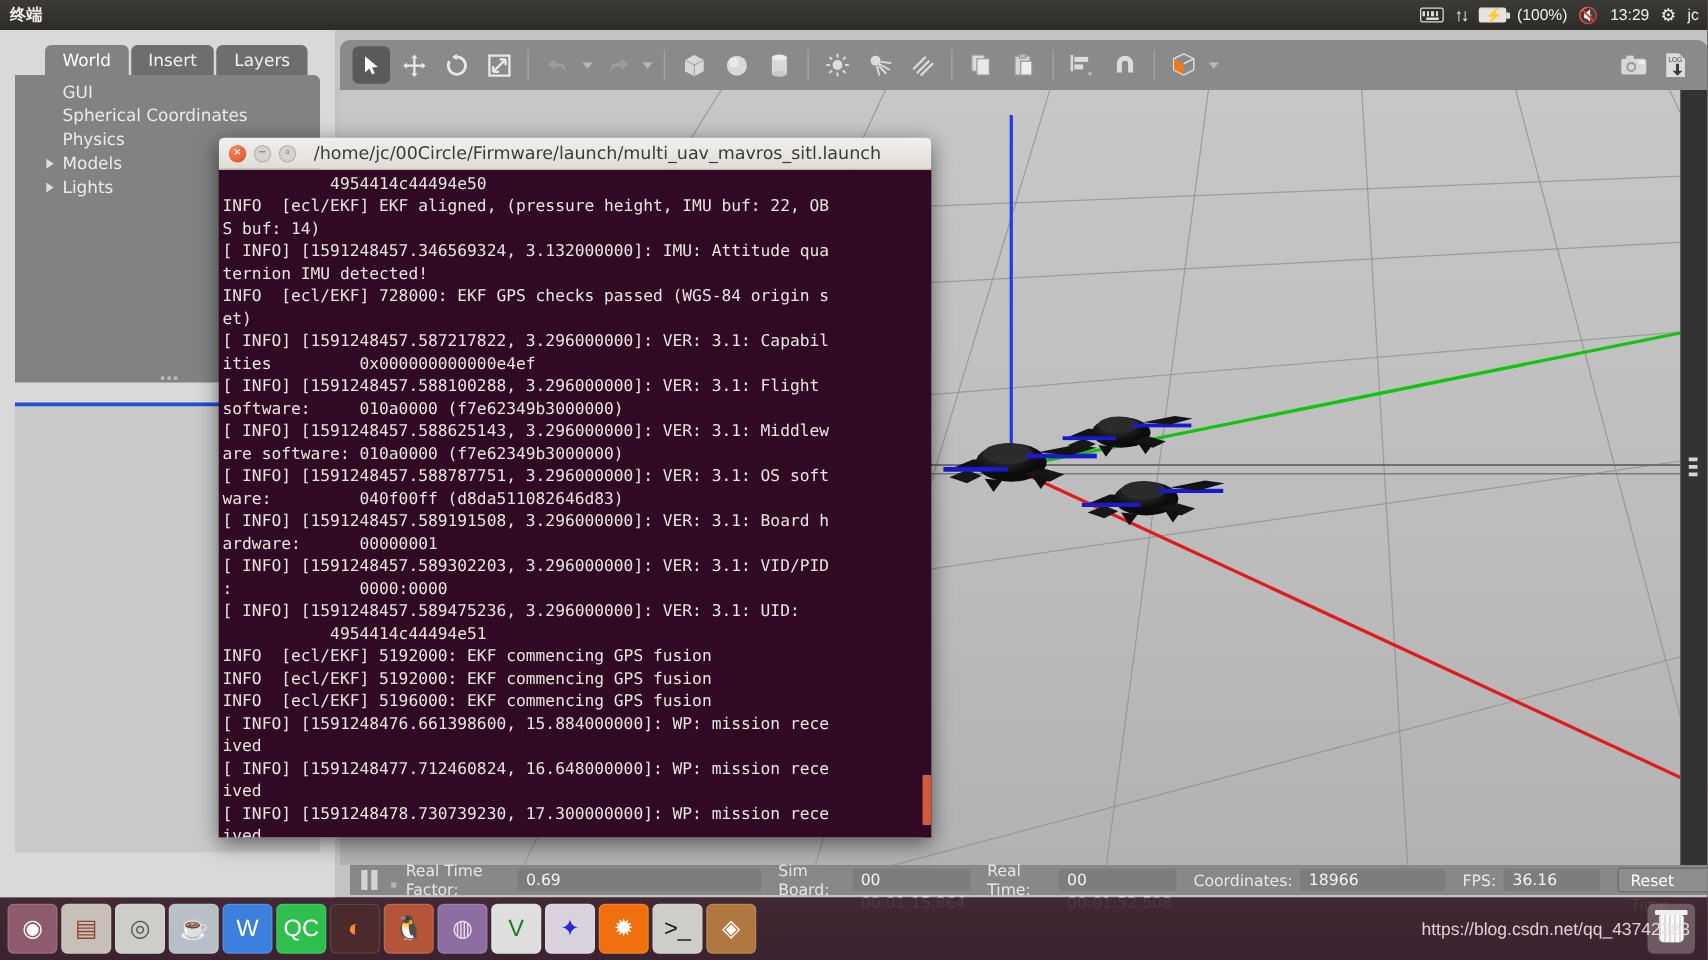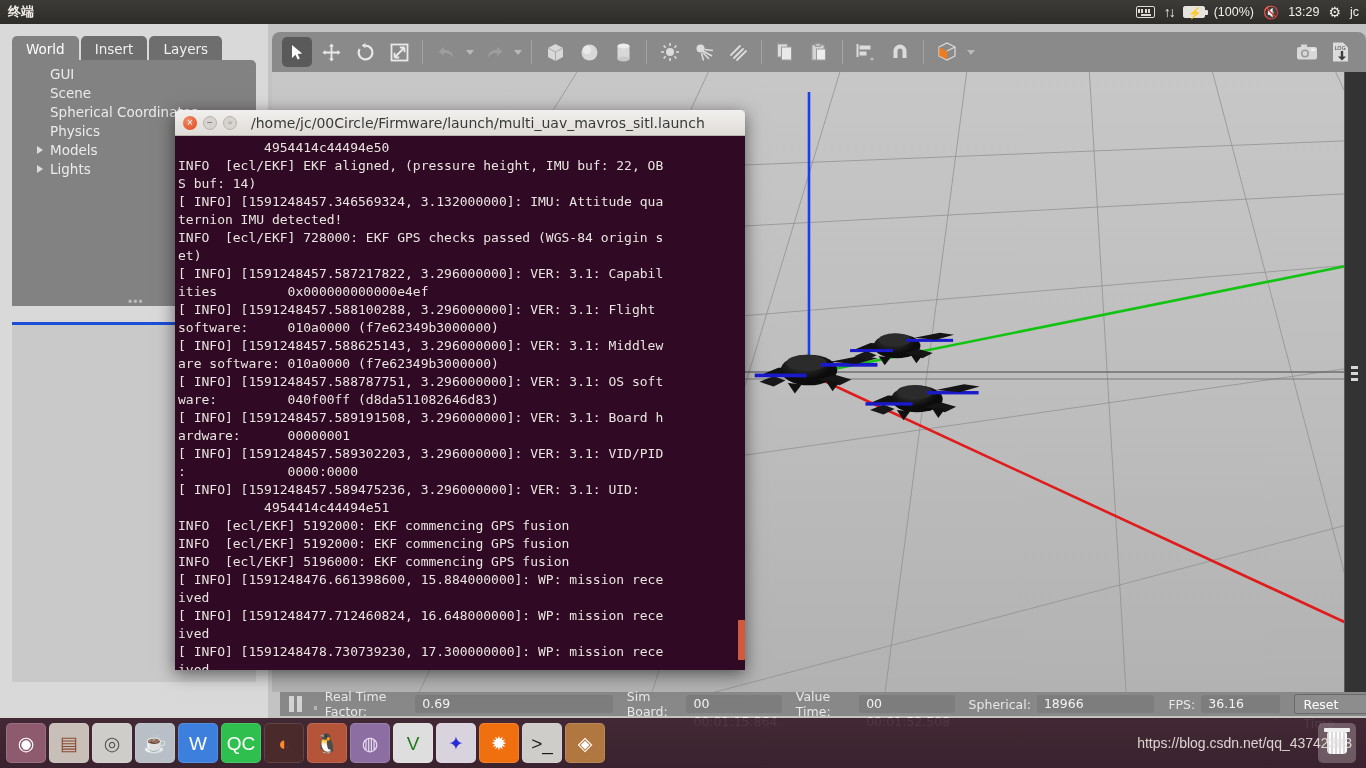--- a/index.html
+++ b/index.html
@@ -65,21 +65,21 @@
   #tabbar {
     position: absolute; left: 12px; top: 10px; height: 28px;
     display: flex; align-items: flex-end; gap: 2px;
   }
   .gtab {
     height: 26px; padding: 0 14px; line-height: 26px;
     background: #6e6e6e; color: #f0f0f0; font-size: 13.5px;
     border-radius: 5px 5px 0 0;
     font-family: "DejaVu Sans", sans-serif;
   }
-  .gtab.active { background: #828282; color: #ffffff; }
+  .gtab.active { background: #828282; color: #ffffff; margin-left: 24px; }
   #treepanel {
     position: absolute; left: 12px; top: 36px; width: 244px; height: 246px;
     background: #828282; border-radius: 0 5px 0 0;
     padding-top: 5px;
   }
   .tree-item {
     height: 19px; line-height: 19px; color: #eceaea; font-size: 13.5px;
     padding-left: 38px; position: relative; white-space: nowrap;
     font-family: "DejaVu Sans", sans-serif;
   }
@@ -267,23 +267,20 @@
         <div class="gtab active">World</div>
         <div class="gtab">Insert</div>
         <div class="gtab">Layers</div>
       </div>
 
       <div id="treepanel">
         <div class="tree-item">
           <span>GUI</span>
         </div>
         <div class="tree-item">
-          <span>Scene</span>
-        </div>
-        <div class="tree-item">
           <span>Spherical Coordinates</span>
         </div>
         <div class="tree-item">
           <span>Physics</span>
         </div>
         <div class="tree-item">
           <span class="tree-arrow"></span>
           <span>Models</span>
         </div>
         <div class="tree-item">
@@ -543,23 +540,23 @@
     <div id="statusbar">
       <div class="pausebtn">
           <i></i>
           <i></i>
         </div>
       <div class="stepdot"></div>
       <span class="slabel">Real Time Factor:</span>
       <span class="sval w-rtf">0.69</span>
       <span class="slabel">Sim Board:</span>
       <span class="sval">00 00:01:15.864</span>
-      <span class="slabel">Value Time:</span>
+      <span class="slabel">Real Time:</span>
       <span class="sval">00 00:01:52.508</span>
-      <span class="slabel">Spherical:</span>
+      <span class="slabel">Coordinates:</span>
       <span class="sval w-it">18966</span>
       <span class="slabel">FPS:</span>
       <span class="sval w-fps">36.16</span>
       <div id="resettime">Reset Time</div>
     </div>
   </div>
 
   <div id="terminal">
     <div id="term-title">
       <div class="wbtn close">×</div>

